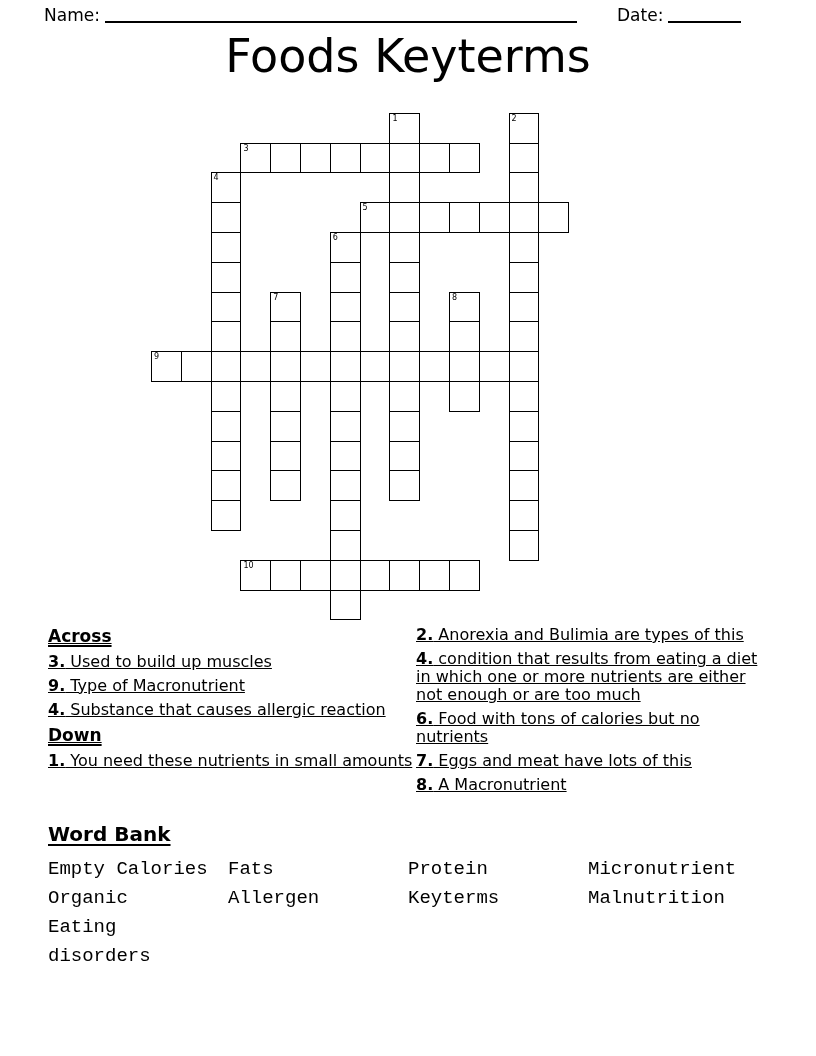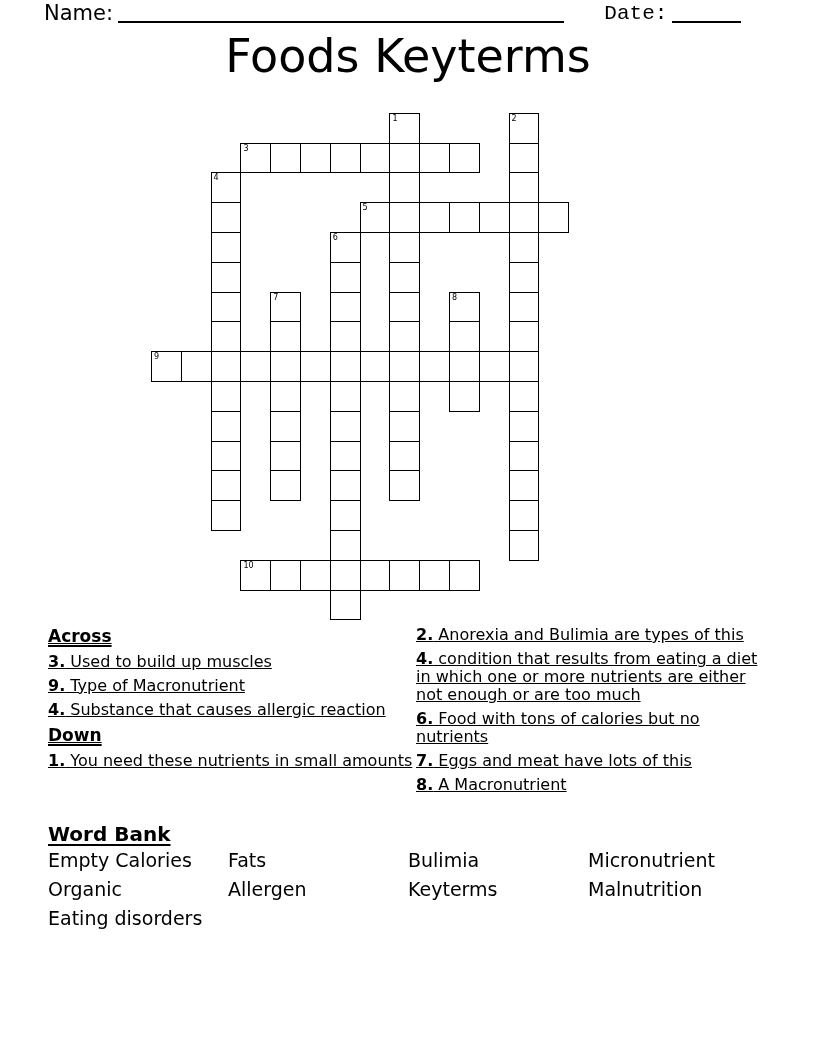--- a/index.html
+++ b/index.html
@@ -7,26 +7,26 @@
   body {
     width: 816px; height: 1056px;
     color: #000;
     font-family: "DejaVu Sans", "Liberation Sans", sans-serif;
     overflow: hidden;
     position: relative;
   }
   .header {
     display: flex; align-items: flex-end;
     padding: 5px 75px 0 44px;
-    font-size: 21px; height: 25px; text-align: center;
+    font-size: 17px; height: 25px; text-align: center;
   }
   .hlabel { white-space: nowrap; }
   .blank-line { border-bottom: 2px solid #000; height: 3px; display: inline-block; }
   .name-blank { width: 494px; margin: 0 0 2px 5px; }
-  .date-label { margin-left: 40px; font-family: Liberation Mono, monospace; }
+  .date-label { margin-left: 40px; }
   .date-blank { width: 76px; margin: 0 0 2px 5px; }
   .title {
     text-align: center;
     font-size: 46px; font-weight: normal;
     line-height: 1.15;
     margin-top: 5px;
   }
   .grid-wrap { position: relative; margin-top: 30px; height: 509px; width: 816px; }
   .cw-cell {
     position: absolute;
@@ -53,20 +53,22 @@
   .word-bank { padding: 0 48px; margin-top: 22px; }
   .bank-heading {
     font-size: 20px; font-weight: bold;
     text-decoration: underline;
     text-decoration-thickness: 2px;
     text-underline-offset: 3px;
   }
   .bank-grid {
     display: grid;
     grid-template-columns: 180px 180px 180px 180px;
+    margin-top: 9px;
+    font-family: Liberation Mono, monospace;
   }
   .bank-word { font-size: 19px; line-height: 29px; }
 </style>
 </head>
 <body>
 
 <div class="page">
 
   <div class="header">
     <span class="hlabel">Name:</span>
@@ -206,21 +208,21 @@
         <p class="clue"><b>7.</b> Eggs and meat have lots of this</p>
         <p class="clue"><b>8.</b> A Macronutrient</p>
       </div>
   </div>
 
   <div class="word-bank">
     <div class="bank-heading">Word Bank</div>
     <div class="bank-grid">
         <div class="bank-word">Empty Calories</div>
         <div class="bank-word">Fats</div>
-        <div class="bank-word">Bulimia</div>
+        <div class="bank-word">Protein</div>
         <div class="bank-word">Micronutrient</div>
         <div class="bank-word">Organic</div>
         <div class="bank-word">Allergen</div>
         <div class="bank-word">Keyterms</div>
         <div class="bank-word">Malnutrition</div>
         <div class="bank-word">Eating disorders</div>
       </div>
   </div>
 
 </div>

